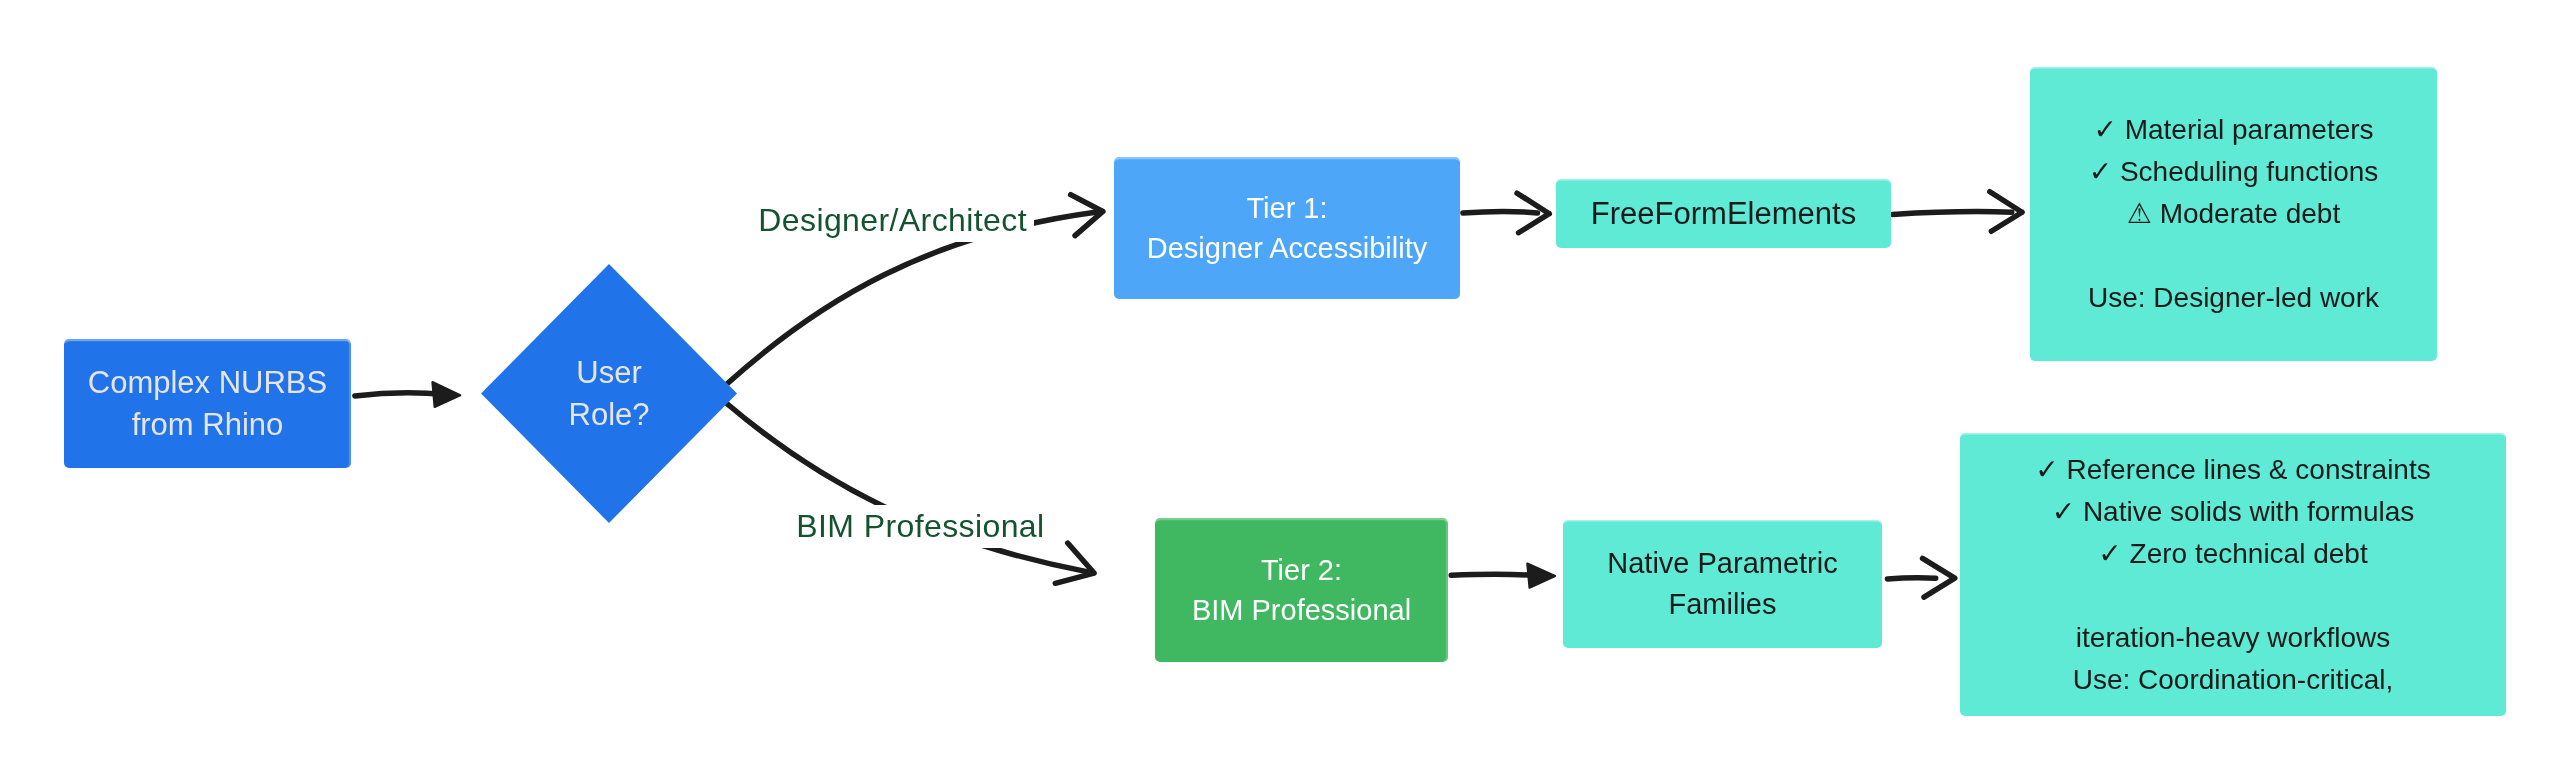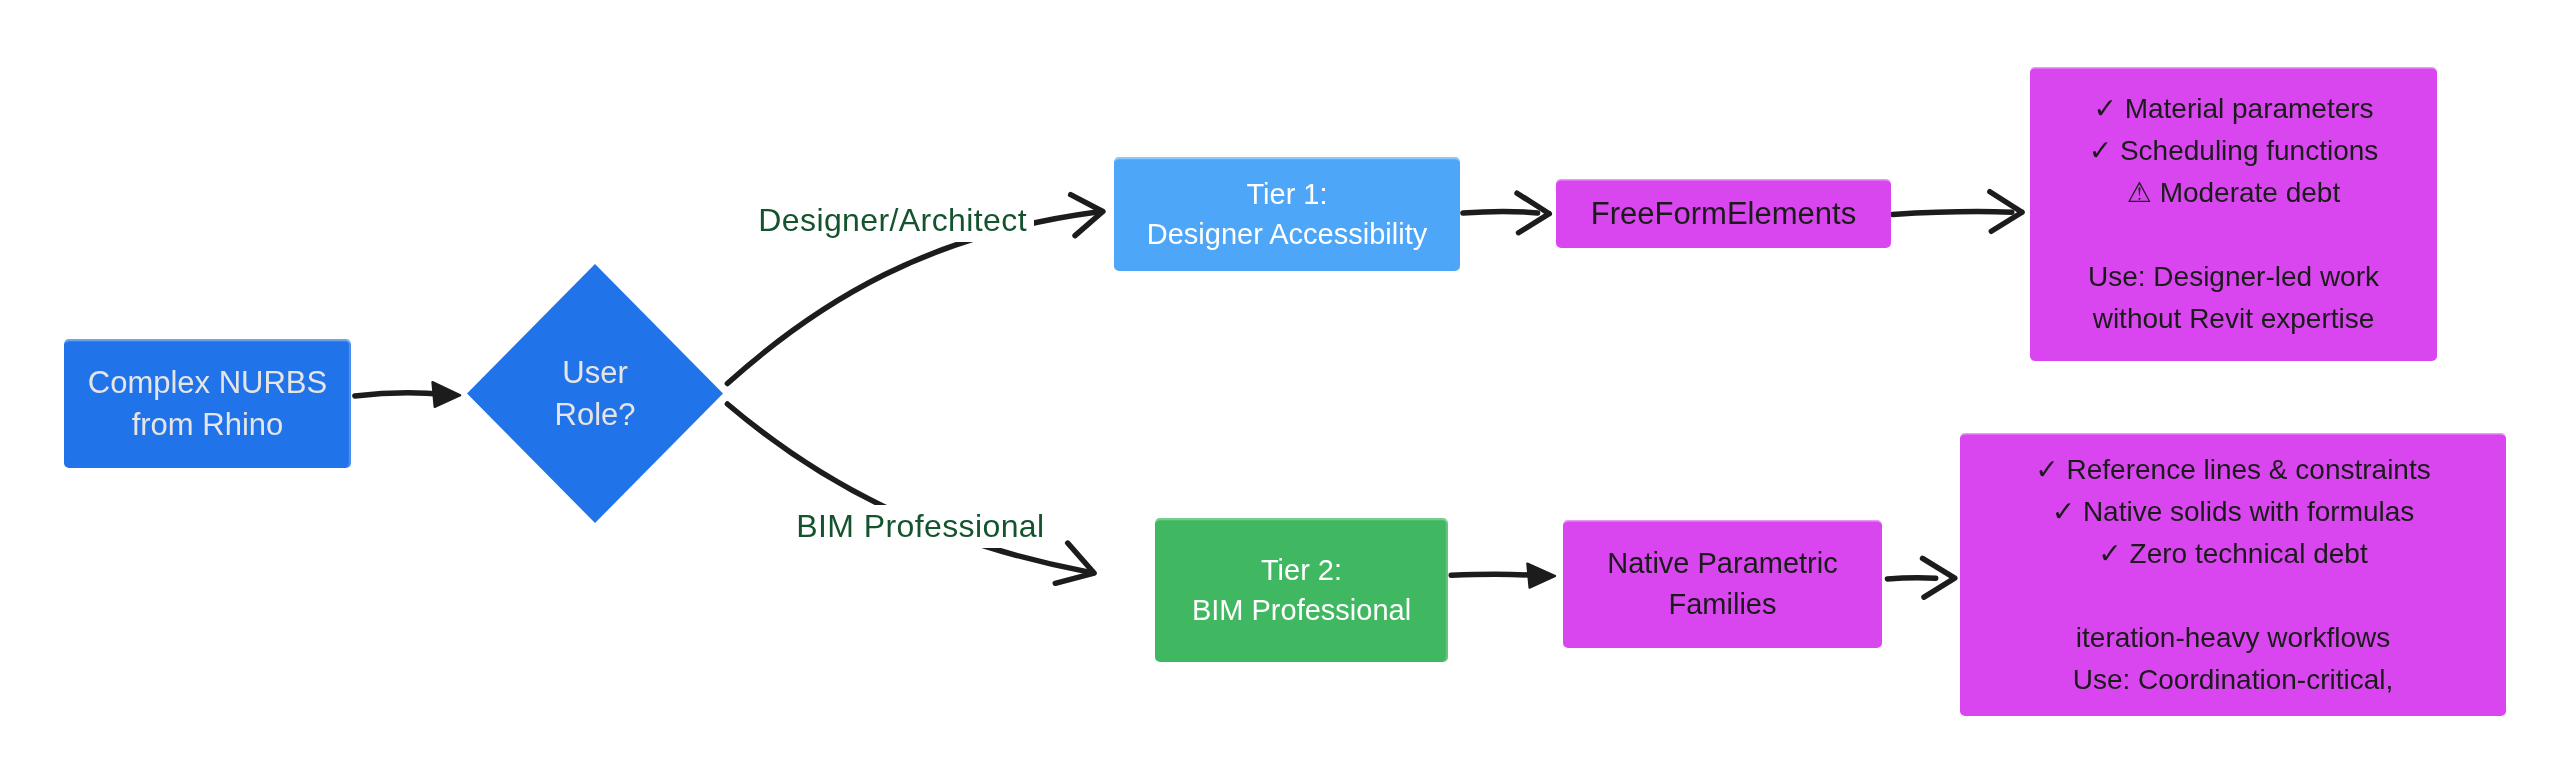--- a/index.html
+++ b/index.html
@@ -39,38 +39,38 @@
     background: #2073e8;
     color: #e5e5e5;
     box-shadow: inset 0 2.9px 0 -0.7px rgba(255,255,255,0.35), inset -2.9px 0 0 -0.7px rgba(255,255,255,0.2);
   }
   .mid-blue {
     background: #4da6f7;
     color: #ffffff;
     box-shadow: inset 0 2.9px 0 -0.7px rgba(255,255,255,0.35);
   }
   .pale-blue {
-    background: #d946ef;
+    background: #5eead4;
     color: #1b1b1b;
     box-shadow: inset 0 2.2px 0 -0.7px rgba(255,255,255,0.45);
   }
   .solid-green {
     background: #40b861;
     color: #ffffff;
     box-shadow: inset 0 2.9px 0 -0.7px rgba(255,255,255,0.3), inset -2.9px 0 0 -0.7px rgba(255,255,255,0.2);
   }
   .node-source   { left: 64px;   top: 339px; width: 287px; height: 129px; font-size: 31px; line-height: 42px; }
   .node-decision {
-    left: 467px;  top: 264px; width: 256px; height: 259px;
+    left: 481px;  top: 264px; width: 256px; height: 259px;
     font-size: 31px; line-height: 42px;
     clip-path: polygon(50% 0, 100% 50%, 50% 100%, 0 50%);
     border-radius: 0;
     box-shadow: none;
   }
-  .node-tier1    { left: 1114px; top: 157px; width: 346px; height: 114px; font-size: 29px; line-height: 40px; }
+  .node-tier1    { left: 1114px; top: 157px; width: 346px; height: 142px; font-size: 29px; line-height: 40px; }
   .node-freeform { left: 1556px; top: 179px; width: 335px; height: 69px;  font-size: 31px; text-align: right; }
   .node-result1  { left: 2030px; top: 67px;  width: 407px; height: 294px; font-size: 28px; }
   .node-tier2    { left: 1155px; top: 518px; width: 293px; height: 144px; font-size: 29px; line-height: 40px; }
   .node-native   { left: 1563px; top: 520px; width: 319px; height: 128px; font-size: 29px; line-height: 41px; }
   .node-result2  { left: 1960px; top: 433px; width: 546px; height: 283px; font-size: 28px; }
   .node .line { min-height: 1em; }
   .node-result1 .line, .node-result2 .line { line-height: 42px; min-height: 42px; }
   .edge-label {
     position: absolute;
     background: #ffffff;
@@ -133,21 +133,20 @@
   <div class="node pale-blue node-freeform">
     <div class="line">FreeFormElements</div>
   </div>
 
   <div class="node pale-blue node-result1">
     <div class="line">✓ Material parameters</div>
     <div class="line">✓ Scheduling functions</div>
     <div class="line">⚠ Moderate debt</div>
     <div class="line"></div>
     <div class="line">Use: Designer-led work</div>
-    <div class="line">without Revit expertise</div>
   </div>
 
   <div class="node solid-green node-tier2">
     <div class="line">Tier 2:</div>
     <div class="line">BIM Professional</div>
   </div>
 
   <div class="node pale-blue node-native">
     <div class="line">Native Parametric</div>
     <div class="line">Families</div>

